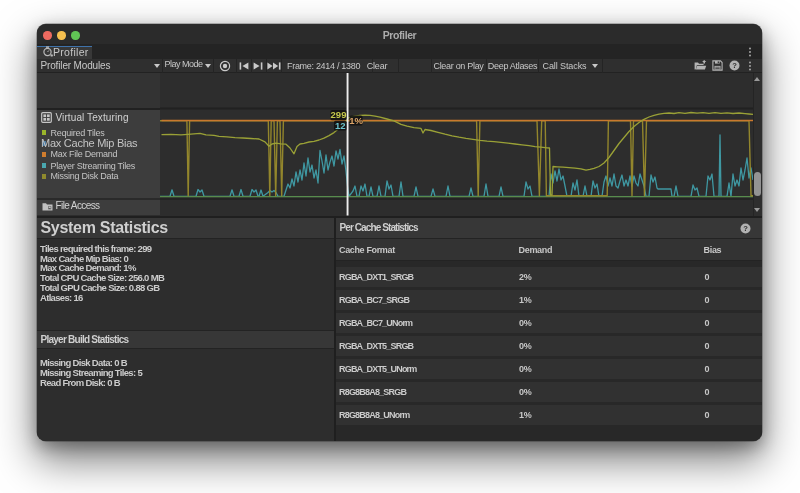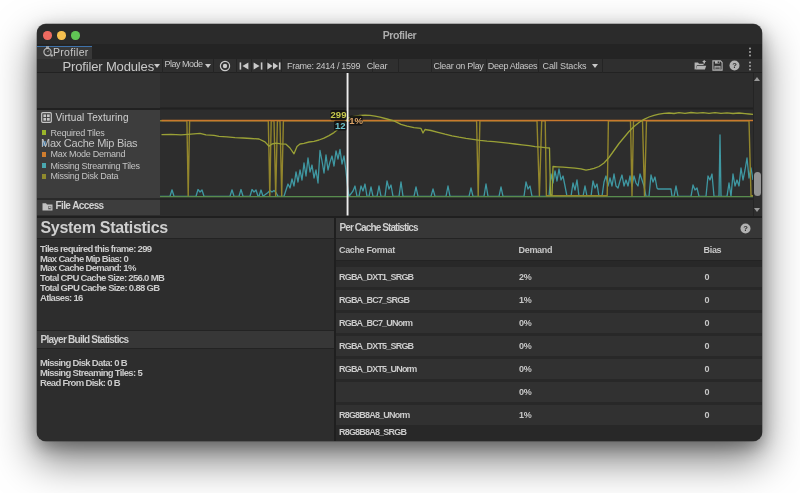--- a/index.html
+++ b/index.html
@@ -29,21 +29,21 @@
       </div>
 <div style="position:absolute;top:27.6px;font-size:10.5px;color:#c8c8c8;font-weight:400;white-space:nowrap;transform:translateY(-50%);line-height:1;letter-spacing:0.3px;left:16px;">Profiler</div>
 <div class="abs" style="left:711px;top:22.5px">
         <svg width="4" height="10" viewBox="0 0 4 10">
           <circle cx="2" cy="1.5" r="1.05" fill="#9e9e9e"></circle>
           <circle cx="2" cy="5" r="1.05" fill="#9e9e9e"></circle>
           <circle cx="2" cy="8.5" r="1.05" fill="#9e9e9e"></circle>
         </svg>
       </div>
 <div class="abs" style="left:0;top:34.5px;width:725px;height:14.5px;background:#2f2f2f;border-bottom:1px solid #222222"></div>
-<div style="position:absolute;top:41.8px;font-size:13px;color:#c8c8c8;font-weight:400;white-space:nowrap;transform:translateY(-50%);line-height:1;letter-spacing:-0.15px;left:3.5px;margin-left:22px;">Profiler Modules</div>
+<div style="position:absolute;top:41.8px;font-size:10px;color:#c8c8c8;font-weight:400;white-space:nowrap;transform:translateY(-50%);line-height:1;letter-spacing:-0.15px;left:3.5px;">Profiler Modules</div>
 <div style="position:absolute;left:116.5px;top:39.8px;width:0;height:0;border-left:3.5px solid transparent;border-right:3.5px solid transparent;border-top:4px solid #c8c8c8"></div>
 <div style="position:absolute;top:40px;font-size:9px;color:#c8c8c8;font-weight:400;white-space:nowrap;transform:translateY(-50%);line-height:1;letter-spacing:-0.5px;left:127.5px;">Play Mode</div>
 <div style="position:absolute;left:167.5px;top:39.8px;width:0;height:0;border-left:3.5px solid transparent;border-right:3.5px solid transparent;border-top:4px solid #c8c8c8"></div>
 <div style="position:absolute;left:124.5px;top:35.2px;width:1px;height:13.599999999999994px;background:#242424"></div>
 <div style="position:absolute;left:176px;top:35.2px;width:1px;height:13.599999999999994px;background:#242424"></div>
 <div style="position:absolute;left:199px;top:35.2px;width:1px;height:13.599999999999994px;background:#242424"></div>
 <div style="position:absolute;left:214px;top:35.2px;width:1px;height:13.599999999999994px;background:#242424"></div>
 <div style="position:absolute;left:229px;top:35.2px;width:1px;height:13.599999999999994px;background:#242424"></div>
 <div style="position:absolute;left:244px;top:35.2px;width:1px;height:13.599999999999994px;background:#242424"></div>
 <div style="position:absolute;left:335px;top:35.2px;width:1px;height:13.599999999999994px;background:#242424"></div>
@@ -70,21 +70,21 @@
           <rect x="7.8" y="1.4" width="1.6" height="7.2" fill="#c9c9c9"></rect>
         </svg>
       </div>
 <div class="abs" style="left:229.5px;top:36.8px">
         <svg width="14" height="10" viewBox="0 0 14 10">
           <path d="M0.4 1.4 L5.6 5 L0.4 8.6 Z" fill="#c9c9c9"></path>
           <path d="M6 1.4 L11.2 5 L6 8.6 Z" fill="#c9c9c9"></path>
           <rect x="11.9" y="1.4" width="1.6" height="7.2" fill="#c9c9c9"></rect>
         </svg>
       </div>
-<div style="position:absolute;top:41.8px;font-size:9px;color:#c8c8c8;font-weight:400;white-space:nowrap;transform:translateY(-50%);line-height:1;letter-spacing:-0.3px;left:250px;">Frame: 2414 / 1599</div>
+<div style="position:absolute;top:41.8px;font-size:9px;color:#c8c8c8;font-weight:400;white-space:nowrap;transform:translateY(-50%);line-height:1;letter-spacing:-0.3px;left:250px;">Frame: 2414 / 1380</div>
 <div style="position:absolute;top:41.8px;font-size:9px;color:#c8c8c8;font-weight:400;white-space:nowrap;transform:translateY(-50%);line-height:1;letter-spacing:-0.2px;left:340px;transform:translate(-50%,-50%);">Clear</div>
 <div style="position:absolute;top:41.8px;font-size:9px;color:#c8c8c8;font-weight:400;white-space:nowrap;transform:translateY(-50%);line-height:1;letter-spacing:-0.3px;left:421.5px;transform:translate(-50%,-50%);">Clear on Play</div>
 <div style="position:absolute;top:41.8px;font-size:9px;color:#c8c8c8;font-weight:400;white-space:nowrap;transform:translateY(-50%);line-height:1;letter-spacing:-0.3px;left:475.5px;transform:translate(-50%,-50%);">Deep Atlases</div>
 <div style="position:absolute;top:41.8px;font-size:9px;color:#c8c8c8;font-weight:400;white-space:nowrap;transform:translateY(-50%);line-height:1;letter-spacing:-0.1px;left:527.5px;transform:translate(-50%,-50%);">Call Stacks</div>
 <div style="position:absolute;left:554.5px;top:39.8px;width:0;height:0;border-left:3.5px solid transparent;border-right:3.5px solid transparent;border-top:4px solid #c8c8c8"></div>
 <div class="abs" style="left:657px;top:36.3px">
         <svg width="13" height="11" viewBox="0 0 13 11">
           <path d="M0.6 2.6 L4 2.6 L5 3.8 L9.6 3.8 L9.6 5 L2.9 5 L1.7 9.6 L0.6 9.6 Z" fill="#b4b4b4"></path>
           <path d="M3 5.8 L12.2 5.8 L10.9 9.6 L1.9 9.6 Z" fill="#b4b4b4"></path>
           <path d="M10.2 0 l2.1 1.9 l-1.3 0 l0 1.5 l-1.6 0 l0 -1.5 l-1.3 0 Z" fill="#b4b4b4"></path>
@@ -126,33 +126,33 @@
           <rect x="2.4" y="6" width="2.7" height="2.7" fill="#c6c6c6"></rect>
           <rect x="6" y="6" width="2.7" height="2.7" fill="#c6c6c6"></rect>
         </svg>
       </div>
 <div style="position:absolute;top:93.5px;font-size:10px;color:#d2d2d2;font-weight:400;white-space:nowrap;transform:translateY(-50%);line-height:1;letter-spacing:0.1px;left:18.5px;">Virtual Texturing</div>
 <div class="abs" style="left:4.5px;top:106.19999999999999px;width:4.8px;height:4.8px;background:#9ab52b"></div>
 <div style="position:absolute;top:108.6px;font-size:9px;color:#c4c4c4;font-weight:400;white-space:nowrap;transform:translateY(-50%);line-height:1;letter-spacing:-0.25px;left:13.5px;">Required Tiles</div>
 <div class="abs" style="left:4.5px;top:116.9px;width:4.8px;height:4.8px;background:#4c7ba1"></div>
 <div style="position:absolute;top:119.30000000000001px;font-size:11px;color:#c4c4c4;font-weight:400;white-space:nowrap;transform:translateY(-50%);line-height:1;letter-spacing:-0.25px;left:4px;">Max Cache Mip Bias</div>
 <div class="abs" style="left:4.5px;top:128.0px;width:4.8px;height:4.8px;background:#d07d2e"></div>
-<div style="position:absolute;top:130.4px;font-size:9px;color:#c4c4c4;font-weight:400;white-space:nowrap;transform:translateY(-50%);line-height:1;letter-spacing:-0.25px;left:13.5px;">Max Mode Demand</div>
+<div style="position:absolute;top:130.4px;font-size:9px;color:#c4c4c4;font-weight:400;white-space:nowrap;transform:translateY(-50%);line-height:1;letter-spacing:-0.25px;left:13.5px;">Max File Demand</div>
 <div class="abs" style="left:4.5px;top:139.1px;width:4.8px;height:4.8px;background:#4aa8b0"></div>
-<div style="position:absolute;top:141.5px;font-size:9px;color:#c4c4c4;font-weight:400;white-space:nowrap;transform:translateY(-50%);line-height:1;letter-spacing:-0.25px;left:13.5px;">Missing Streaming Tiles</div>
+<div style="position:absolute;top:141.5px;font-size:9px;color:#c4c4c4;font-weight:400;white-space:nowrap;transform:translateY(-50%);line-height:1;letter-spacing:-0.25px;left:13.5px;">Player Streaming Tiles</div>
 <div class="abs" style="left:4.5px;top:149.9px;width:4.8px;height:4.8px;background:#8f8a2d"></div>
 <div style="position:absolute;top:152.3px;font-size:9px;color:#c4c4c4;font-weight:400;white-space:nowrap;transform:translateY(-50%);line-height:1;letter-spacing:-0.25px;left:13.5px;">Missing Disk Data</div>
 <div class="abs" style="left:4.5px;top:177.5px">
         <svg width="11" height="9" viewBox="0 0 11 9">
           <path d="M0.5 1.2 L4 1.2 L5 2.4 L10.5 2.4 L10.5 8.5 L0.5 8.5 Z" fill="#c0c0c0"></path>
           <path d="M6.2 4.2 h3 v3 h-3 Z" fill="#3d3d3d"></path>
           <path d="M6.6 4.6 h2.2 v2.2 l-1.1-0.8 l-1.1 0.8 Z" fill="#c0c0c0"></path>
         </svg>
       </div>
-<div style="position:absolute;top:182px;font-size:10px;color:#d2d2d2;font-weight:700;white-space:nowrap;transform:translateY(-50%);line-height:1;letter-spacing:-0.6px;left:18.5px;">File Access</div>
+<div style="position:absolute;top:182px;font-size:10px;color:#d2d2d2;font-weight:400;white-space:nowrap;transform:translateY(-50%);line-height:1;letter-spacing:-0.6px;left:18.5px;">File Access</div>
 <div class="abs" style="left:122.5px;top:49px;width:593px;height:143px">
         <svg id="chart" width="593" height="143" viewBox="0 0 593 143">
 <rect x="0" y="0" width="593" height="143" fill="#2d2d2d"></rect>
 <rect x="0" y="34.5" width="593" height="2" fill="#212121"></rect>
 <path d="M0,123.3 L10,123.3 L12,116.8 L14,123.3 L36,123.3 L38,116.5 L40,119 L42,117 L44,123.3 L70,123.3 L72,116.8 L74,123.3 L79,123.3 L81,116.5 L83,123.3 L90,123.3 L92,116.5 L94,119 L96,117 L98,123.3 L99,123.3 L101,117 L103,123.3 L108,119.5 L110,117.5 L112,119 L114,117.5 L116,119.5 L118,123.3 L124,123.3 L126,117 L128,111 L130,115 L132,106 L134,113 L136,99 L138,109 L140,97 L142,107 L144,90 L146,103 L148,85 L150,99 L152,92 L154,105 L156,97 L158,110 L160,77.5 L162,88 L164,100 L166,82 L168,97 L170,89 L172,83 L174,93 L176,78 L178,86 L180,76.5 L182,91 L184,83 L186,98 L187.5,113 L189,123.3 L193,118 L195,113 L197,123.3 L199,123.3 L201,113 L203,118 L205,111 L207,123.3 L209,123.3 L211,114 L213,123.3 L217,123.3 L219,113 L221,123.3 L225,123.3 L227,108 L229,116 L231,112 L233,123.3 L239,123.3 L241,109 L243,123.3 L254,123.3 L256,114 L258,123.3 L271,123.3 L273,116 L275,123.3 L286,123.3 L288,113 L290,123.3 L309,123.3 L311,115 L313,123.3 L324,123.3 L326,111 L328,123.3 L339,123.3 L341,114 L343,123.3 L364,123.3 L366,109 L368,116 L370,113 L372,123.3 L389,123.3 L391,101 L393,110 L395,98 L397,108 L399,96 L401,107 L403,103 L405,113 L407,123.3 L411,123.3 L413,110 L415,117 L417,107 L419,123.3 L423,123.3 L425,113 L427,123.3 L431,123.3 L433,108 L435,115 L437,111 L439,123.3 L442,123.3 L444,109 L446,103 L448,113 L450,105 L452,113 L454,101 L456,113 L458,115 L460,108 L462,102 L464,113 L466,107 L468,113 L470,103 L472,113 L474,103 L476,110 L478,113 L480,101 L482,107 L484,113 L486,123.3 L489,123.3 L491,102 L493,109 L495,104 L497,115 L498,116 L511,116 L512,123.3 L514,123.3 L516,113 L518,123.3 L531,123.3 L533,112 L535,117 L537,115 L539,123.3 L546,123.3 L548,103 L550,107 L552,101 L554,123.3 L559,123.3 L560,62 L561,123.3 L567,123.3 L569,110 L571,123.3 L573,101 L575,113 L577,107 L579,113 L581,95 L583,107 L585,97 L587,85 L589,105 L591,95 L593,107" fill="none" stroke="#3f98a2" stroke-width="1.3" stroke-linejoin="round"></path>
 <line x1="0" y1="123.6" x2="593" y2="123.6" stroke="#578c4d" stroke-width="1.3"></line>
 <path d="M0,47.8 L1.5,47.8 L26.9,47.8 L28.2,122.8 L29.6,47.8 L29.6,47.8 L108.3,47.8 L109.8,122.8 L111.2,47.8 L111.2,47.8 L114.0,47.8 L115.7,122.8 L117.4,47.8 L117.4,47.8 L120.0,47.8 L121.7,122.8 L123.4,47.8 L123.4,47.8 L316.6,47.8 L318.2,122.8 L319.9,47.8 L319.9,47.8 L377.0,47.8 L379.4,122.8 L381.7,47.8 L381.7,47.8 L385.2,47.8 L386.4,122.8 L447.2,122.8 L448.4,47.8 L448.4,47.8 L470.5,47.8 L472.0,122.8 L473.5,47.8 L473.5,47.8 L482.5,47.8 L484.5,122.8 L486.5,47.8 L486.5,47.8 L589.0,47.8 L591.0,122.8 L593,122.8" fill="none" stroke="#93862c" stroke-width="1.4" stroke-linejoin="round"></path>
 <line x1="1.5" y1="47.5" x2="593" y2="47.5" stroke="#c9792e" stroke-width="1.4"></line>
 <path d="M1.5,61.6 L11,61.4 L21,61.9 L31,61.2 L40,60.4 L46,61.8 L54,62.3 L59,63.4 L67,63.9 L75,64.6 L83,65.0 L91,65.5 L99,66.0 L105,68.9 L109,73.3 L112,71.0 L116,70.2 L121,70.8 L126,71.2 L130,75.0 L134,80.8 L137,73.5 L140,71.0 L144,70.3 L149,69.0 L154,68.3 L159,67.0 L164,65.2 L169,62.6 L174,59.6 L179,55.6 L183,51.6 L186,47.9 L188,45.2 L191,44.0 L195,43.2 L200,42.4 L205,42.1 L210,42.4 L215,43.1 L220,44.2 L227,46.0 L234,47.9 L241,51.4 L247,53.2 L254,54.6 L261,55.4 L263,60.0 L265,56.5 L271,57.5 L278,59.3 L285,61.2 L292,62.8 L299,64.2 L306,65.4 L313,66.3 L320,67.3 L327,68.1 L334,68.6 L341,69.4 L348,70.2 L355,71.0 L362,71.8 L369,72.7 L375,73.6 L381,74.2 L387,74.8 L389.5,75.0 L390.5,122.0 L392,122.0 L393,93.5 L397,93.8 L403,94.2 L409,94.6 L415,95.2 L421,95.9 L426,97.2 L430,96.4 L434,95.3 L439,93.5 L444,90.0 L449,84.5 L454,77.5 L459,70.5 L464,64.5 L469,58.5 L474,53.5 L479,49.5 L484,46.3 L489,44.0 L494,42.3 L499,41.1 L504,40.4 L509,40.0 L514,40.5 L519,39.7 L525,40.3 L531,39.5 L537,40.2 L543,39.6 L549,40.3 L555,39.7 L561,40.4 L567,39.8 L573,40.5 L579,40.0 L585,40.6 L589,41.0 L593,41.4" fill="none" stroke="#9aa136" stroke-width="1.3" stroke-linejoin="round"></path>
 <rect x="0" y="125.2" width="593" height="1.6" fill="#232323"></rect>
@@ -213,20 +213,20 @@
 <div style="position:absolute;top:298.75px;font-size:9px;color:#c8c8c8;font-weight:700;white-space:nowrap;transform:translateY(-50%);line-height:1;left:667.5px;">0</div>
 <div class="abs" style="left:298.5px;top:311.5px;width:426.5px;height:20.5px;background:#313131"></div>
 <div style="position:absolute;top:321.75px;font-size:9px;color:#cbcbcb;font-weight:700;white-space:nowrap;transform:translateY(-50%);line-height:1;letter-spacing:-0.8px;left:302px;">RGBA_DXT5_SRGB</div>
 <div style="position:absolute;top:321.75px;font-size:9px;color:#c8c8c8;font-weight:700;white-space:nowrap;transform:translateY(-50%);line-height:1;letter-spacing:-0.2px;left:482px;">0%</div>
 <div style="position:absolute;top:321.75px;font-size:9px;color:#c8c8c8;font-weight:700;white-space:nowrap;transform:translateY(-50%);line-height:1;left:667.5px;">0</div>
 <div class="abs" style="left:298.5px;top:334.5px;width:426.5px;height:20.5px;background:#313131"></div>
 <div style="position:absolute;top:344.75px;font-size:9px;color:#cbcbcb;font-weight:700;white-space:nowrap;transform:translateY(-50%);line-height:1;letter-spacing:-0.8px;left:302px;">RGBA_DXT5_UNorm</div>
 <div style="position:absolute;top:344.75px;font-size:9px;color:#c8c8c8;font-weight:700;white-space:nowrap;transform:translateY(-50%);line-height:1;letter-spacing:-0.2px;left:482px;">0%</div>
 <div style="position:absolute;top:344.75px;font-size:9px;color:#c8c8c8;font-weight:700;white-space:nowrap;transform:translateY(-50%);line-height:1;left:667.5px;">0</div>
 <div class="abs" style="left:298.5px;top:357.5px;width:426.5px;height:20.5px;background:#313131"></div>
-<div style="position:absolute;top:367.75px;font-size:9px;color:#cbcbcb;font-weight:700;white-space:nowrap;transform:translateY(-50%);line-height:1;letter-spacing:-0.8px;left:302px;margin-top:40px;">R8G8B8A8_SRGB</div>
+<div style="position:absolute;top:367.75px;font-size:9px;color:#cbcbcb;font-weight:700;white-space:nowrap;transform:translateY(-50%);line-height:1;letter-spacing:-0.8px;left:302px;">R8G8B8A8_SRGB</div>
 <div style="position:absolute;top:367.75px;font-size:9px;color:#c8c8c8;font-weight:700;white-space:nowrap;transform:translateY(-50%);line-height:1;letter-spacing:-0.2px;left:482px;">0%</div>
 <div style="position:absolute;top:367.75px;font-size:9px;color:#c8c8c8;font-weight:700;white-space:nowrap;transform:translateY(-50%);line-height:1;left:667.5px;">0</div>
 <div class="abs" style="left:298.5px;top:380.5px;width:426.5px;height:20.5px;background:#313131"></div>
 <div style="position:absolute;top:390.75px;font-size:9px;color:#cbcbcb;font-weight:700;white-space:nowrap;transform:translateY(-50%);line-height:1;letter-spacing:-0.8px;left:302px;">R8G8B8A8_UNorm</div>
 <div style="position:absolute;top:390.75px;font-size:9px;color:#c8c8c8;font-weight:700;white-space:nowrap;transform:translateY(-50%);line-height:1;letter-spacing:-0.2px;left:482px;">1%</div>
 <div style="position:absolute;top:390.75px;font-size:9px;color:#c8c8c8;font-weight:700;white-space:nowrap;transform:translateY(-50%);line-height:1;left:667.5px;">0</div>
 </div>
   </div>
 </body></html>

